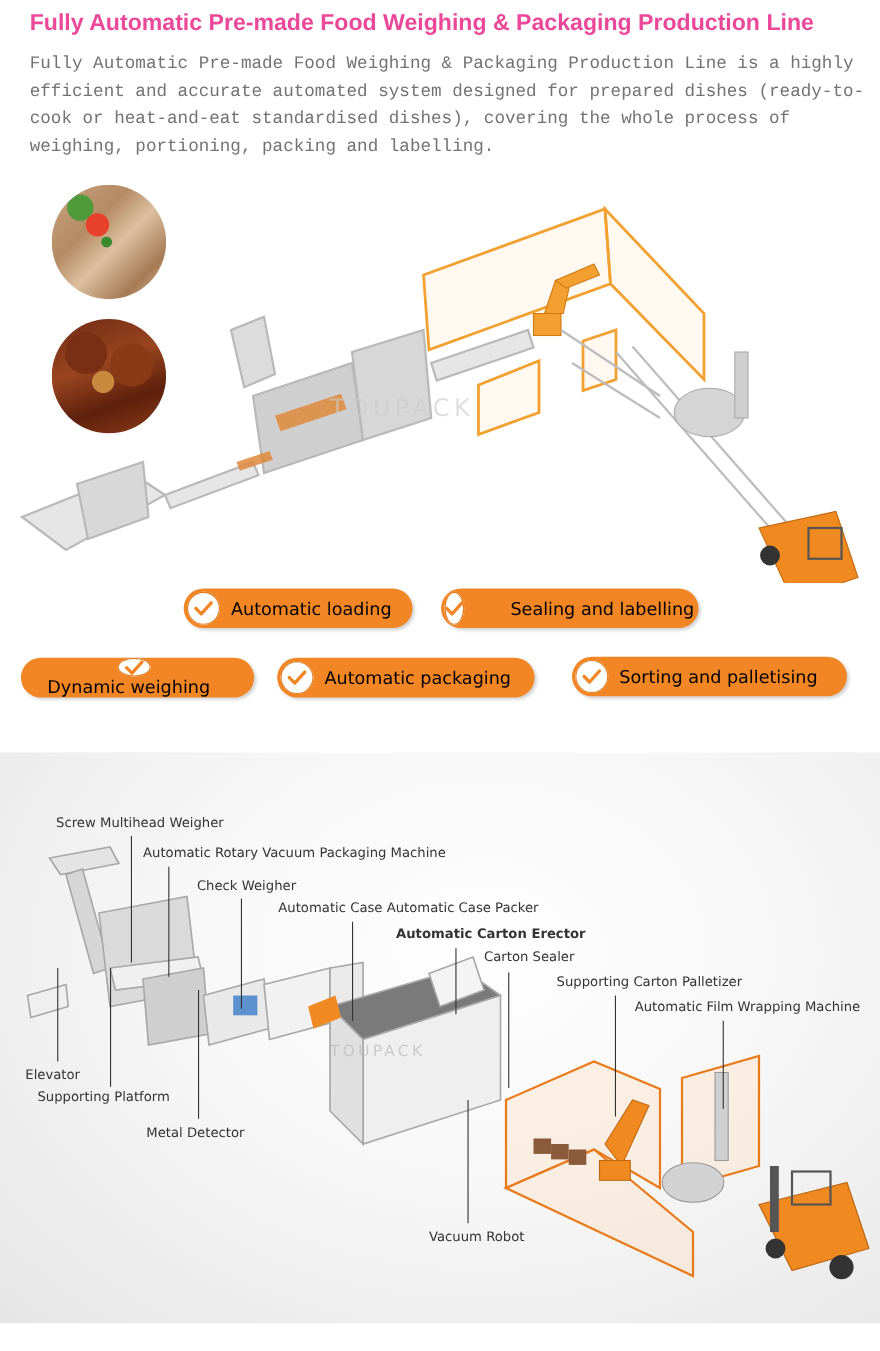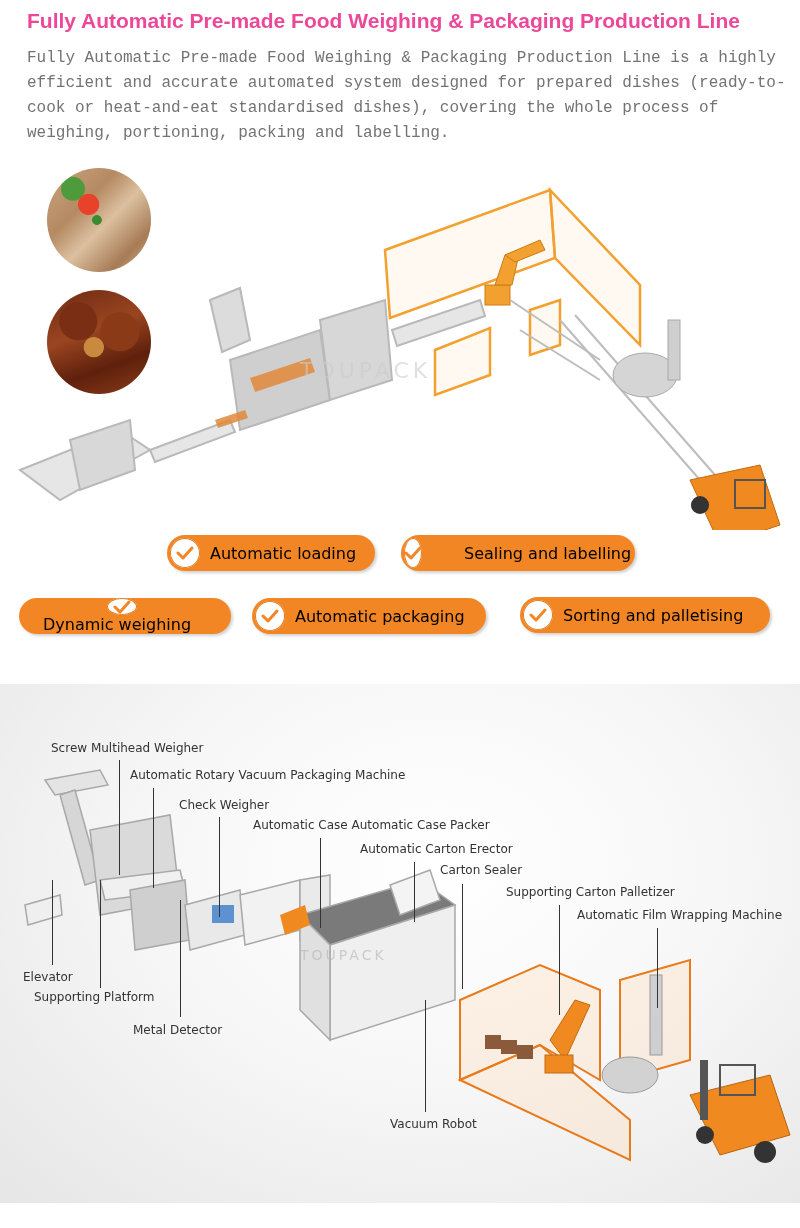--- a/index.html
+++ b/index.html
@@ -175,20 +175,20 @@
 <div class="lead" style="left:657px;top:928px;height:80px;"></div>
 <div class="lead" style="left:52px;top:880px;height:85px;"></div>
 <div class="lead" style="left:100px;top:880px;height:108px;"></div>
 <div class="lead" style="left:180px;top:900px;height:117px;"></div>
 <div class="lead" style="left:425px;top:1000px;height:112px;"></div>
 
 <div class="lab" style="left:51px;top:741px;">Screw Multihead Weigher</div>
 <div class="lab" style="left:130px;top:768px;">Automatic Rotary Vacuum Packaging Machine</div>
 <div class="lab" style="left:179px;top:798px;">Check Weigher</div>
 <div class="lab" style="left:253px;top:818px;">Automatic Case Automatic Case Packer</div>
-<div class="lab" style="left:360px;top:842px;">Automatic Carton Erector</div>
+<div class="lab" style="left:360px;top:842px;font-weight:bold;">Automatic Carton Erector</div>
 <div class="lab" style="left:440px;top:863px;">Carton Sealer</div>
 <div class="lab" style="left:506px;top:885px;">Supporting Carton Palletizer</div>
 <div class="lab" style="left:577px;top:908px;">Automatic Film Wrapping Machine</div>
 <div class="lab" style="left:23px;top:970px;">Elevator</div>
 <div class="lab" style="left:34px;top:990px;">Supporting Platform</div>
 <div class="lab" style="left:133px;top:1023px;">Metal Detector</div>
 <div class="lab" style="left:390px;top:1117px;">Vacuum Robot</div>
 
 </body></html>

